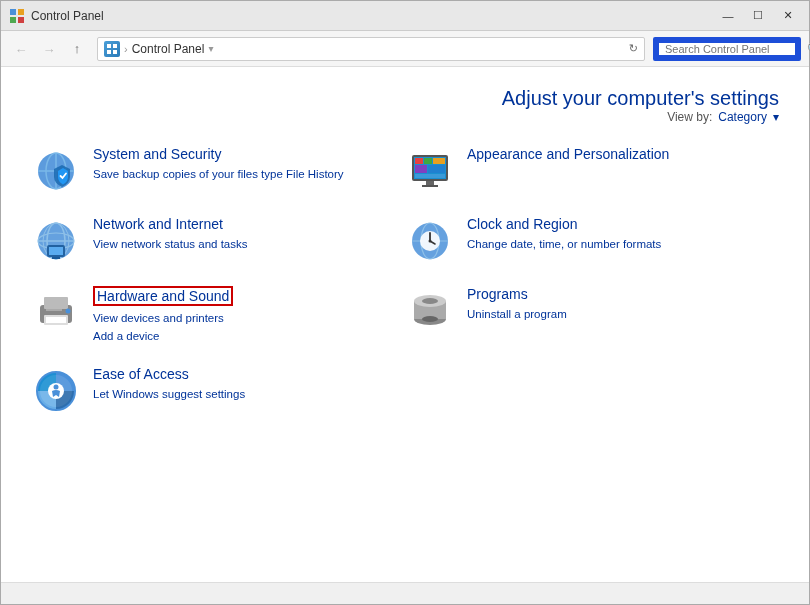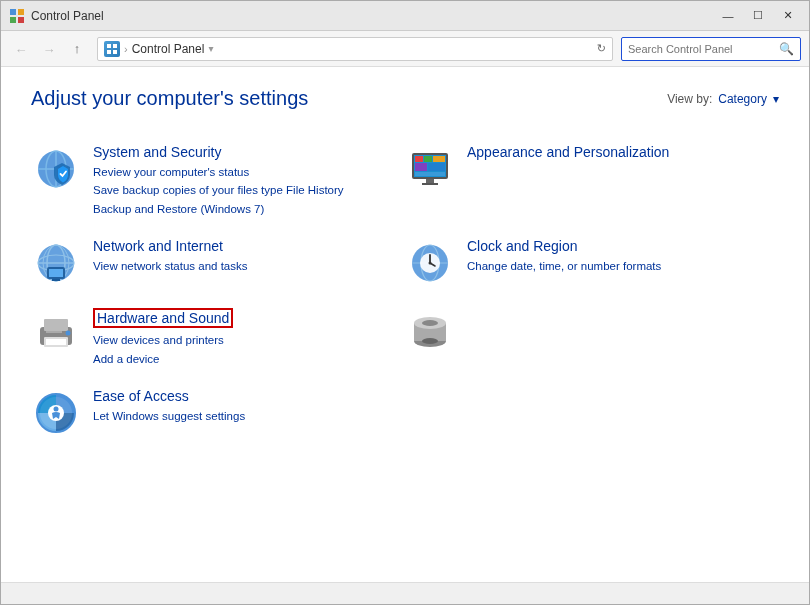--- a/index.html
+++ b/index.html
@@ -117,23 +117,23 @@
       color: #999;
       font-size: 10px;
     }
     .address-bar-refresh {
       margin-left: auto;
       color: #666;
       font-size: 11px;
       cursor: pointer;
     }
     .search-bar {
-      width: 180px;
+      width: 148px;
       height: 24px;
-      border: 1px solid #1d4ed8;
+      border: 6px solid #1d4ed8;
       display: flex;
       align-items: center;
       padding: 0 6px;
       border-radius: 2px;
       background: #fff;
     }
     .search-bar input {
       border: none;
       outline: none;
       font-size: 11px;
@@ -150,22 +150,23 @@
     .content {
       flex: 1;
       background: #fff;
       padding: 20px 30px;
       overflow-y: auto;
     }
 
     .page-header {
       display: flex;
       justify-content: space-between;
-      align-items: center;
-      margin-bottom: 24px;
+      align-items: flex-end;
+      margin-bottom: 12px;
+      flex-direction: column;
     }
     .page-title {
       font-size: 20px;
       color: #003399;
       font-weight: 300;
     }
     .view-by {
       display: flex;
       align-items: center;
       gap: 6px;
@@ -312,23 +313,21 @@
             <line x1="6" y1="24" x2="42" y2="24" stroke="#7ab8e8" stroke-width="1.5"></line>
             <line x1="24" y1="6" x2="24" y2="42" stroke="#7ab8e8" stroke-width="1.5"></line>
 
             <path d="M30 18 L38 22 L38 30 Q38 36 30 40 Q22 36 22 30 L22 22 Z" fill="#1a6ab0" opacity="0.85"></path>
             <path d="M31 21 L36 24 L36 30 Q36 34.5 31 37.5 Q26 34.5 26 30 L26 24 Z" fill="#2196F3"></path>
             <path d="M28.5 29 L30.5 31 L34 26.5" stroke="white" stroke-width="1.8" fill="none" stroke-linecap="round"></path>
           </svg>
         </div>
         <div class="category-text">
           <span class="category-title">System and Security</span>
-          <span class="category-link">Review your computer's status</span>
           <span class="category-link">Save backup copies of your files type File History</span>
-          <span class="category-link">Backup and Restore (Windows 7)</span>
         </div>
       </div>
 
 
       <div class="category-item">
         <div class="category-icon">
           <svg width="48" height="48" viewBox="0 0 48 48">
 
             <rect x="6" y="8" width="36" height="26" rx="2" fill="#555"></rect>
             <rect x="8" y="10" width="32" height="22" fill="#1a8fd1"></rect>
@@ -412,20 +411,24 @@
         <div class="category-icon">
           <svg width="48" height="48" viewBox="0 0 48 48">
 
             <ellipse cx="24" cy="32" rx="16" ry="6" fill="#888"></ellipse>
             <rect x="8" y="14" width="32" height="18" fill="#aaa"></rect>
             <ellipse cx="24" cy="14" rx="16" ry="6" fill="#ccc"></ellipse>
             <ellipse cx="24" cy="14" rx="8" ry="3" fill="#888"></ellipse>
             <ellipse cx="24" cy="32" rx="8" ry="3" fill="#666"></ellipse>
           </svg>
         </div>
+        <div class="category-text">
+          <span class="category-title">Programs</span>
+          <span class="category-link">Uninstall a program</span>
+        </div>
       </div>
 
       <div class="category-item">
         <div class="category-icon">
           <svg width="48" height="48" viewBox="0 0 48 48">
 
             <circle cx="24" cy="24" r="18" fill="none" stroke="#4a90d9" stroke-width="4"></circle>
 
             <path d="M24 24 L24 6 A18 18 0 0 1 42 24 Z" fill="#4a90d9" opacity="0.9"></path>
             <path d="M24 24 L42 24 A18 18 0 0 1 24 42 Z" fill="#2a6aaa" opacity="0.9"></path>

